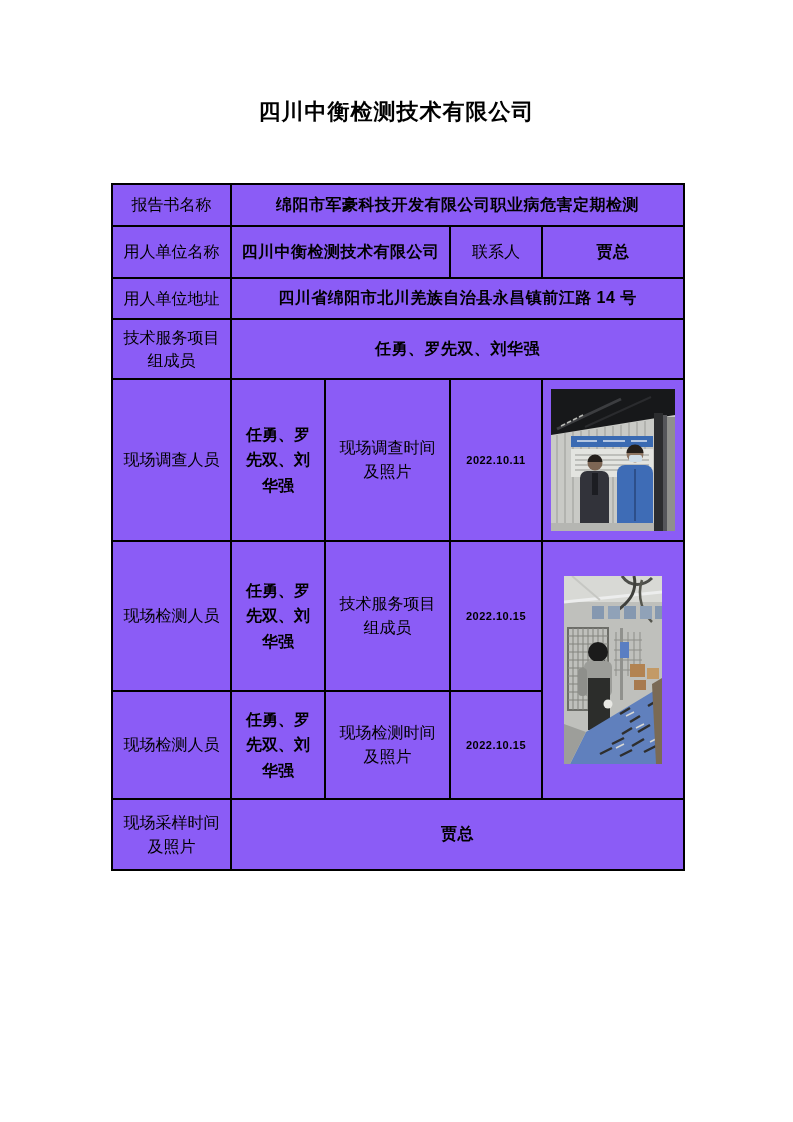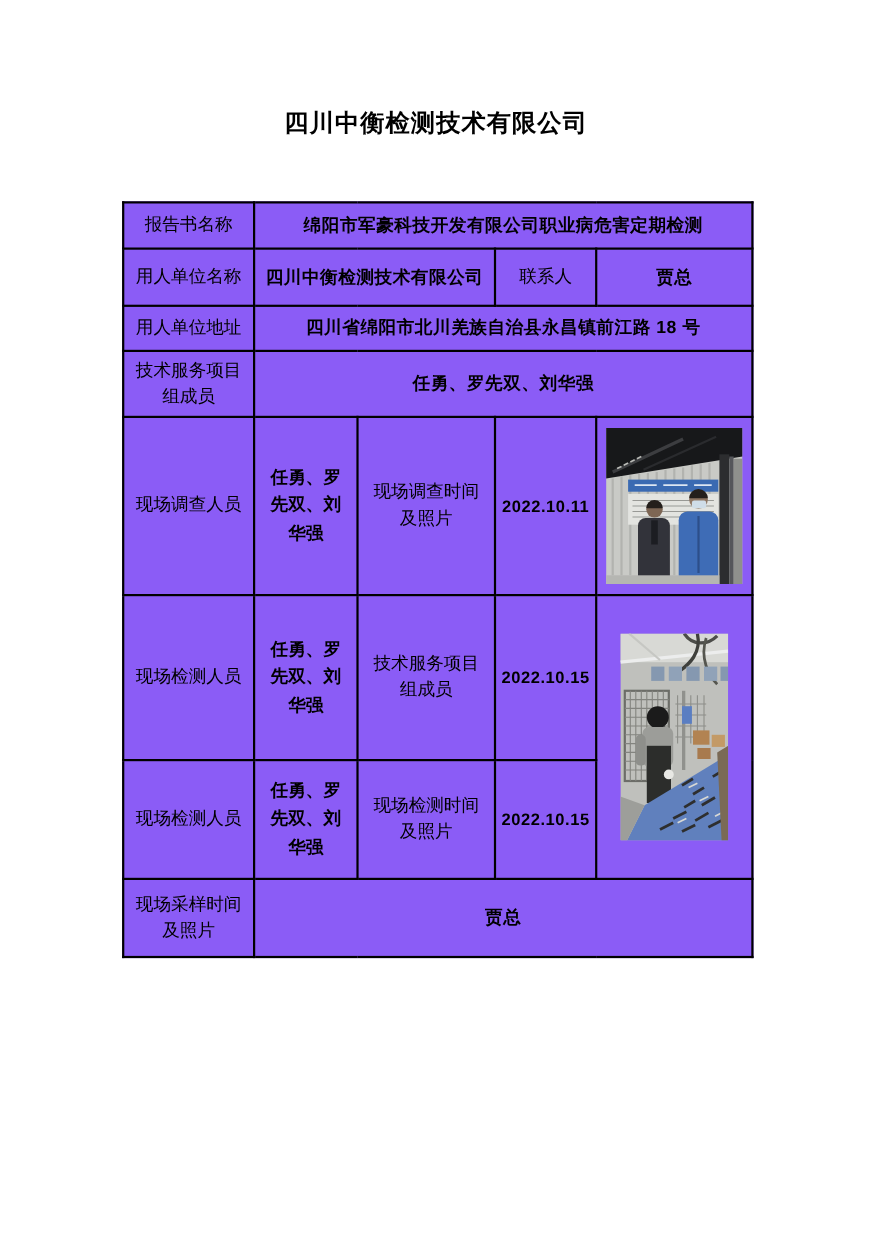--- a/index.html
+++ b/index.html
@@ -30,21 +30,21 @@
   .report-table td {
     border:2px solid #000; text-align:center; vertical-align:middle;
     padding:2px; overflow:hidden;
   }
   tr.r1{height:42px} tr.r2{height:52px} tr.r3{height:41px} tr.r4{height:60px}
   tr.r5{height:162px} tr.r6{height:150px} tr.r7{height:108px} tr.r8{height:71px}
   td.lbl  { font-size:16px; font-weight:normal; line-height:1.45; padding:2px 8px; }
   td.val  { font-size:16px; font-weight:bold; letter-spacing:0.5px; }
   td.names{ font-size:16px; font-weight:bold; line-height:1.6; padding:2px 8px; }
   td.timelbl { font-size:16px; line-height:1.5; padding:12px 12px; }
-  td.date { font-size:15px; font-weight:bold; white-space:nowrap; letter-spacing:0.5px;border-radius:13px; }
+  td.date { font-size:11px; font-weight:bold; white-space:nowrap; letter-spacing:0.5px;border-radius:13px; }
   td.photocell { padding:0; }
   svg.photo1 { display:block; width:124px; height:142px; margin:0 auto; }
   svg.photo2 { display:block; width:98px;  height:188px; margin:0 auto; }
 </style>
 </head>
 <body>
 
 <div class="page">
 
   <div class="company-title">四川中衡检测技术有限公司</div>
@@ -67,21 +67,21 @@
 
     <tr class="r2">
       <td class="lbl">用人单位名称</td>
       <td class="val" colspan="2">四川中衡检测技术有限公司</td>
       <td class="lbl">联系人</td>
       <td class="val">贾总</td>
     </tr>
 
     <tr class="r3">
       <td class="lbl">用人单位地址</td>
-      <td class="val" colspan="4">四川省绵阳市北川羌族自治县永昌镇前江路 18 号</td>
+      <td class="val" colspan="4">四川省绵阳市北川羌族自治县永昌镇前江路 14 号</td>
     </tr>
 
     <tr class="r4">
       <td class="lbl">技术服务项目组成员</td>
       <td class="val" colspan="4">任勇、罗先双、刘华强</td>
     </tr>
 
     <tr class="r5">
       <td class="lbl">现场调查人员</td>
       <td class="names">任勇、罗先双、刘华强</td>

